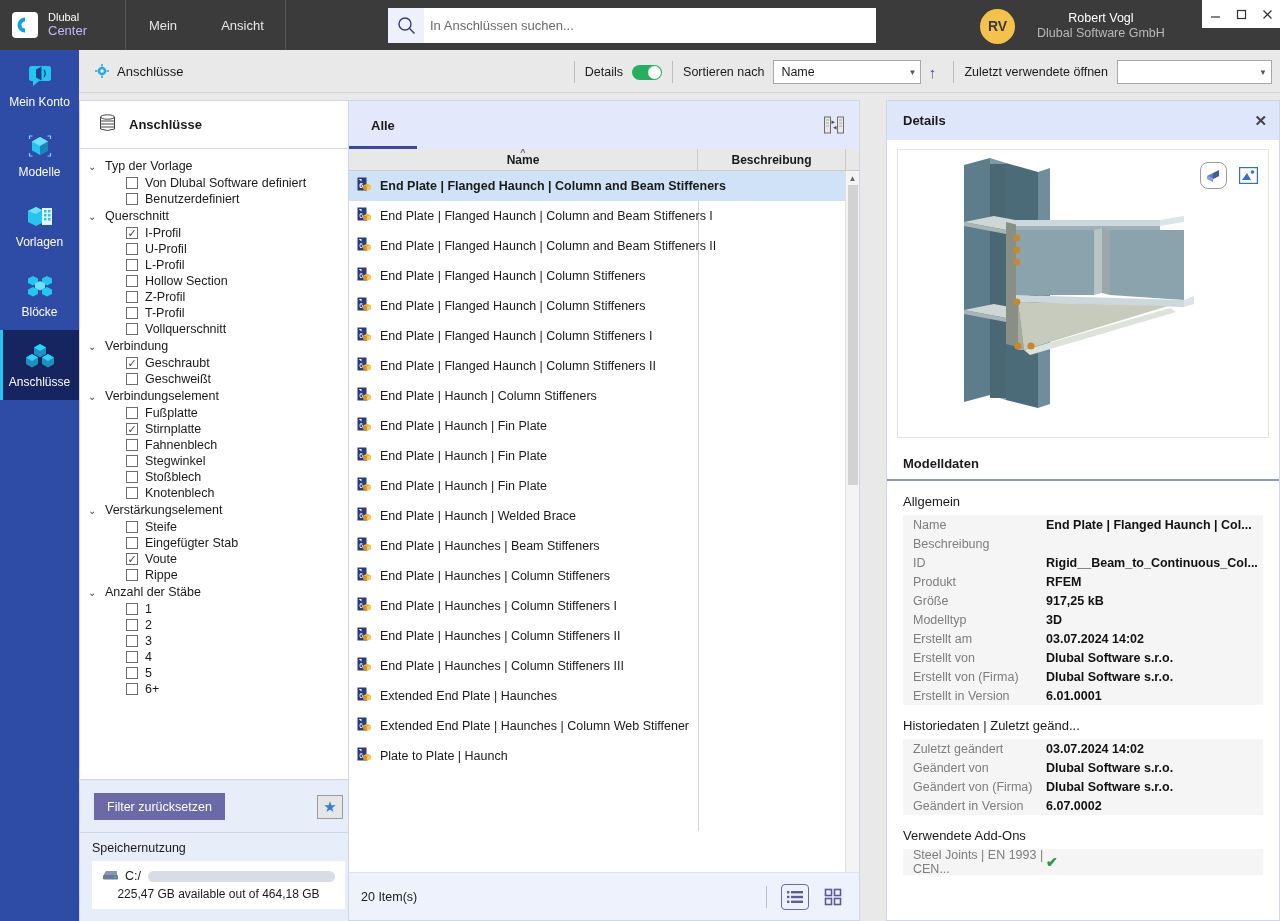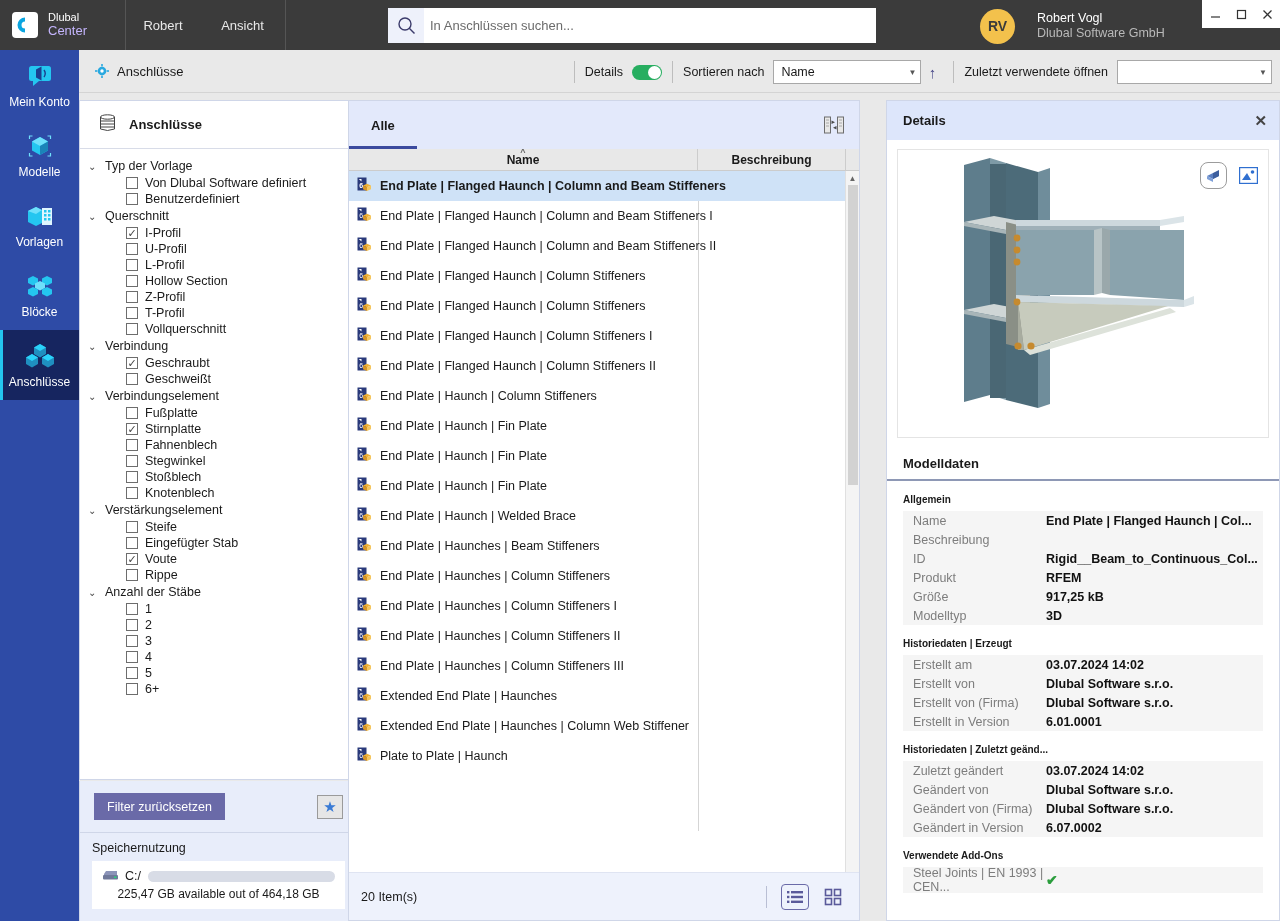--- a/index.html
+++ b/index.html
@@ -56,21 +56,21 @@
 
   .user-area {
     position:absolute; left:980px; top:8px; height:36px;
     display:flex; align-items:center; gap:22px;
   }
   .avatar {
     width:35px; height:35px; border-radius:50%; background:#f3c14c;
     display:flex; align-items:center; justify-content:center;
     color:#3b3b3b; font-weight:bold; font-size:14px;
   }
-  .user-text { line-height:1.2; }
+  .user-text { line-height:1.2;text-align:center; }
   .user-text .n1 { color:#ffffff; font-size:12.5px; }
   .user-text .n2 { color:#b9b9b9; font-size:12.5px; }
 
   .wincontrols {
     position:absolute; right:0; top:0; width:78px; height:28px;
     background:#ffffff; display:flex; align-items:center; justify-content:space-around;
   }
   .wc-btn { width:24px; height:24px; display:flex; align-items:center; justify-content:center; cursor:default; }
 
   
@@ -252,21 +252,21 @@
   .pv-btn1 {
     width:27px; height:27px; border-radius:8px; border:1px solid #9c9c9c;
     background:#fff; display:flex; align-items:center; justify-content:center; cursor:pointer;
   }
   .pv-btn2 { width:19px; height:17px; cursor:pointer; }
 
   .md-title {
     margin:8px 0 0 0; padding:10px 0 8px 16px; font-size:13px; font-weight:bold;
     border-bottom:2px solid #8e98b5;
   }
-  .sec-title { padding:13px 16px 6px 16px; font-size:10px; font-weight:bold; }
+  .sec-title { padding:13px 16px 6px 16px; font-size:13px; font-weight:normal; }
   .kvtable { margin:0 16px; background:#f5f5f5; }
   .kv { display:flex; height:19px; align-items:center; font-size:12.5px; }
   .kv .k { width:143px; color:#7d7d7d; padding-left:10px; }
   .kv .v { color:#111; font-weight:bold; }
   .addon-row { display:flex; align-items:center; height:26px; font-size:12.5px; }
   .addon-row .k { width:143px; color:#7d7d7d; padding-left:10px; }
   .check-green { color:#2a9d3c; font-size:14px; font-weight:bold; }
 </style>
 </head>
 <body>
@@ -280,21 +280,21 @@
           <path d="M9 1.5 A7.5 7.5 0 1 0 9 16.5 L9 12.5 A3.5 3.5 0 1 1 9 5.5 Z" fill="#0aa5e0"></path>
           <rect x="9" y="0" width="9" height="18" fill="#ffffff"></rect>
           <path d="M9 1.5 A7.5 7.5 0 0 1 9 16.5" fill="none"></path>
         </svg>
       </div>
       <div class="brand-text">
         <div class="l1">Dlubal</div>
         <div class="l2">Center</div>
       </div>
     </div>
-    <div class="menu-item menu-datei">Robert</div>
+    <div class="menu-item menu-datei">Mein</div>
     <div class="menu-item menu-ansicht">Ansicht</div>
 
     <div class="search-wrap">
       <div class="search-icon-box">
         <svg width="19" height="19" viewBox="0 0 19 19">
           <circle cx="8" cy="8" r="6" stroke="#3b3b6b" stroke-width="1.4" fill="none"></circle>
           <line x1="12.3" y1="12.3" x2="17.5" y2="17.5" stroke="#3b3b6b" stroke-width="1.4"></line>
         </svg>
       </div>
       <input class="search-input" type="text" placeholder="In Anschlüssen suchen..." style="">
@@ -997,21 +997,20 @@
           </div>
           <div class="kv">
             <span class="k">Größe</span>
             <span class="v">917,25 kB</span>
           </div>
           <div class="kv">
             <span class="k">Modelltyp</span>
             <span class="v">3D</span>
           </div>
         </div>
-        <div class="sec-title">Historiedaten | Erzeugt</div>
         <div class="kvtable">
           <div class="kv">
             <span class="k">Erstellt am</span>
             <span class="v">03.07.2024 14:02</span>
           </div>
           <div class="kv">
             <span class="k">Erstellt von</span>
             <span class="v">Dlubal Software s.r.o.</span>
           </div>
           <div class="kv">

